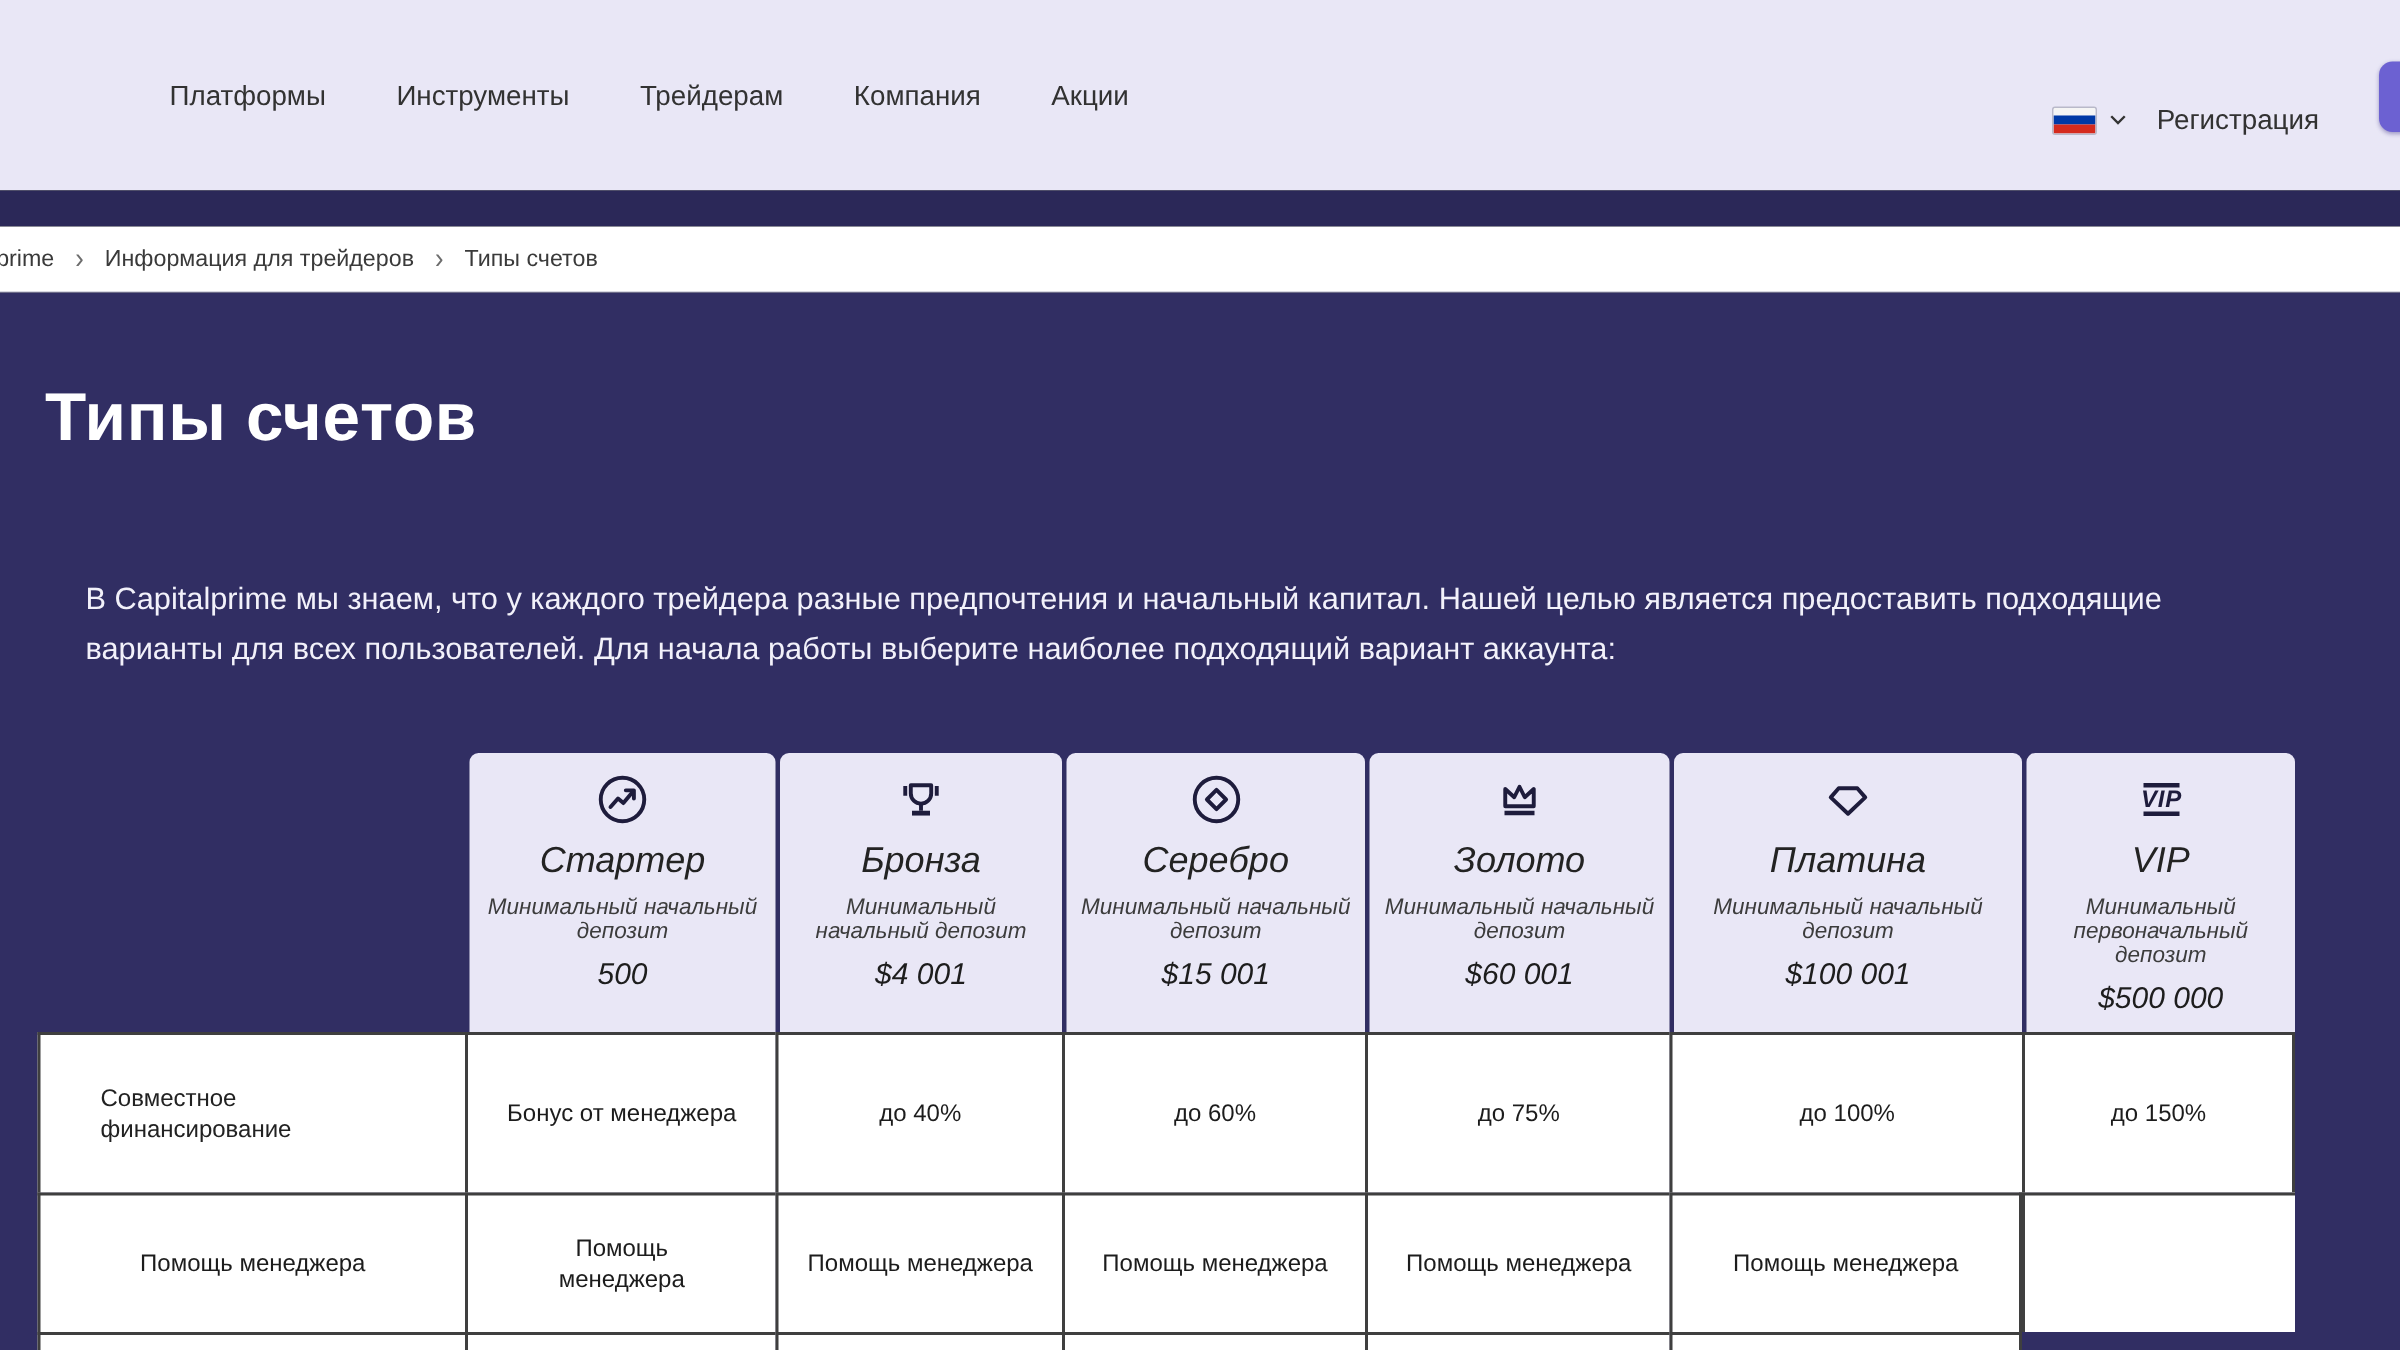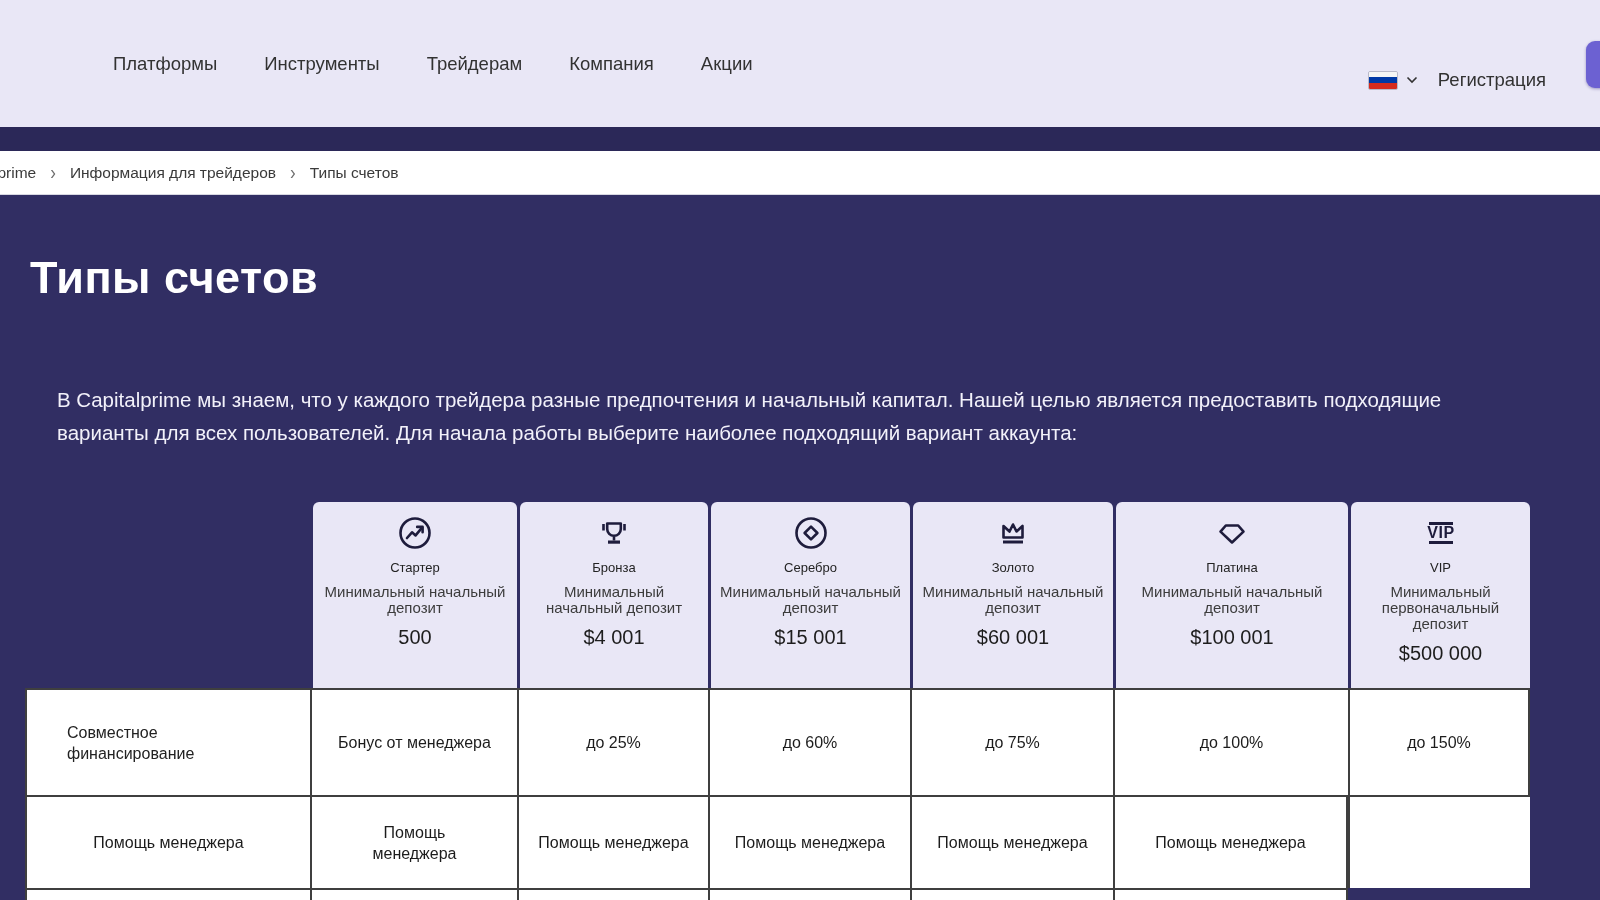--- a/index.html
+++ b/index.html
@@ -52,25 +52,25 @@
   }
   
   .accounts-table { position:absolute; left:25px; top:307px; width:1508px; }
   .thead {
     display:grid; grid-template-columns:285px 207px 191px 202px 203px 235px 182px;
     height:186px;
   }
   .th {
     background:#e9e7f6; margin-left:3px; border-radius:6px 6px 0 0;
     display:flex; flex-direction:column; align-items:center; justify-content:flex-start;
-    padding:8px 8px 0 8px; text-align:center; overflow:hidden;
+    padding:8px 8px 0 8px; text-align:center; overflow:hidden;font-style:italic;
   }
   .th.spacer { background:transparent; margin-left:0; }
   .th-icon { height:42px; display:flex; align-items:center; justify-content:center; margin-top:2px; }
-  .th-name { font-size:13px; color:#232323; margin-top:6px; }
+  .th-name { font-size:24px; color:#232323; margin-top:6px; }
   .th-dep  { font-size:15px; color:#3c3c3c; line-height:16px; margin-top:9px; }
   .th-val  { font-size:20px; color:#1d1d1d; margin-top:10px;text-align:right; }
   .tbody {
     display:grid; grid-template-columns:285px 207px 191px 202px 203px 235px 182px;
     grid-template-rows:107px 93px 90px;
   }
   .td {
     background:#ffffff; border-left:2px solid #3f3f3f; border-top:2px solid #3f3f3f;
     display:flex; align-items:center; justify-content:center;
     font-size:16px; color:#1c1c1c; text-align:center; padding:0 18px; line-height:21px;
@@ -196,21 +196,21 @@
               </svg>
             </div>
             <div class="th-name">VIP</div>
             <div class="th-dep">Минимальный первоначальный депозит</div>
             <div class="th-val">$500 000</div>
           </div>
         </div>
       <div class="tbody" id="table-body">
           <div class="td row-label">Совместное финансирование</div>
           <div class="td">Бонус от менеджера</div>
-          <div class="td">до 25%</div>
+          <div class="td">до 40%</div>
           <div class="td">до 60%</div>
           <div class="td">до 75%</div>
           <div class="td">до 100%</div>
           <div class="td last-col">до 150%</div>
           <div class="td">Помощь менеджера</div>
           <div class="td narrow">Помощь менеджера</div>
           <div class="td">Помощь менеджера</div>
           <div class="td">Помощь менеджера</div>
           <div class="td">Помощь менеджера</div>
           <div class="td last-col">Помощь менеджера</div>

